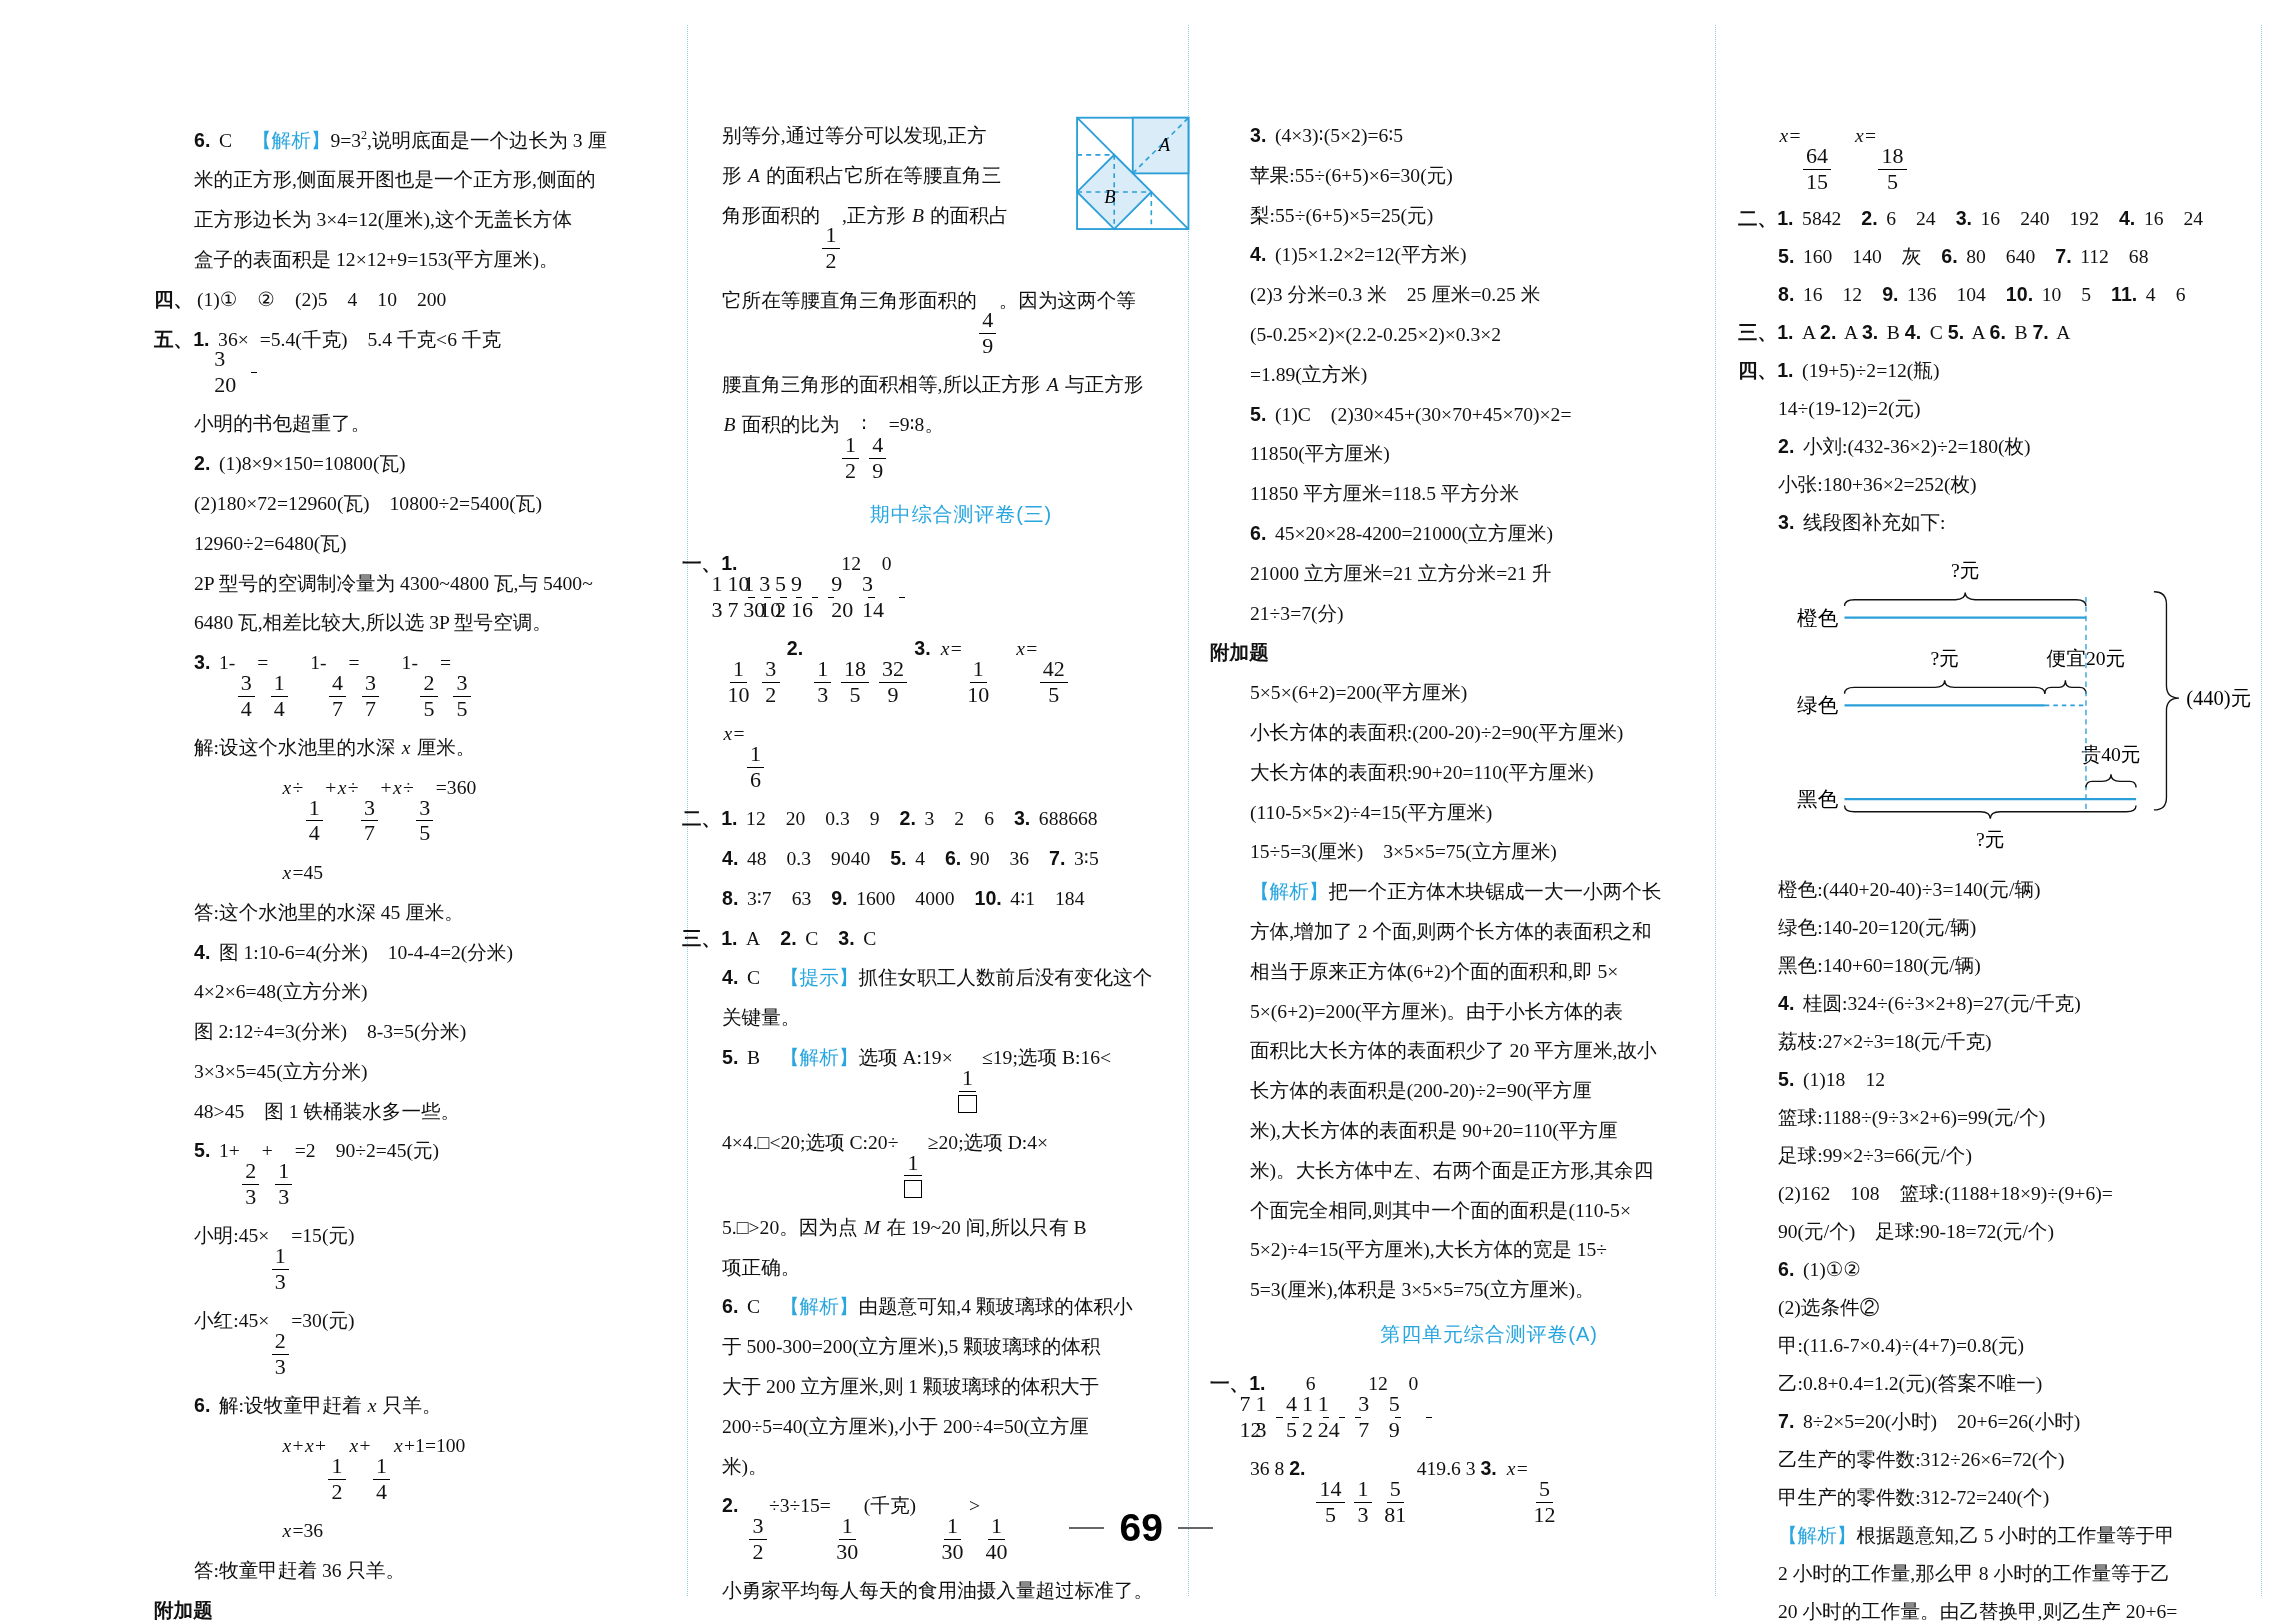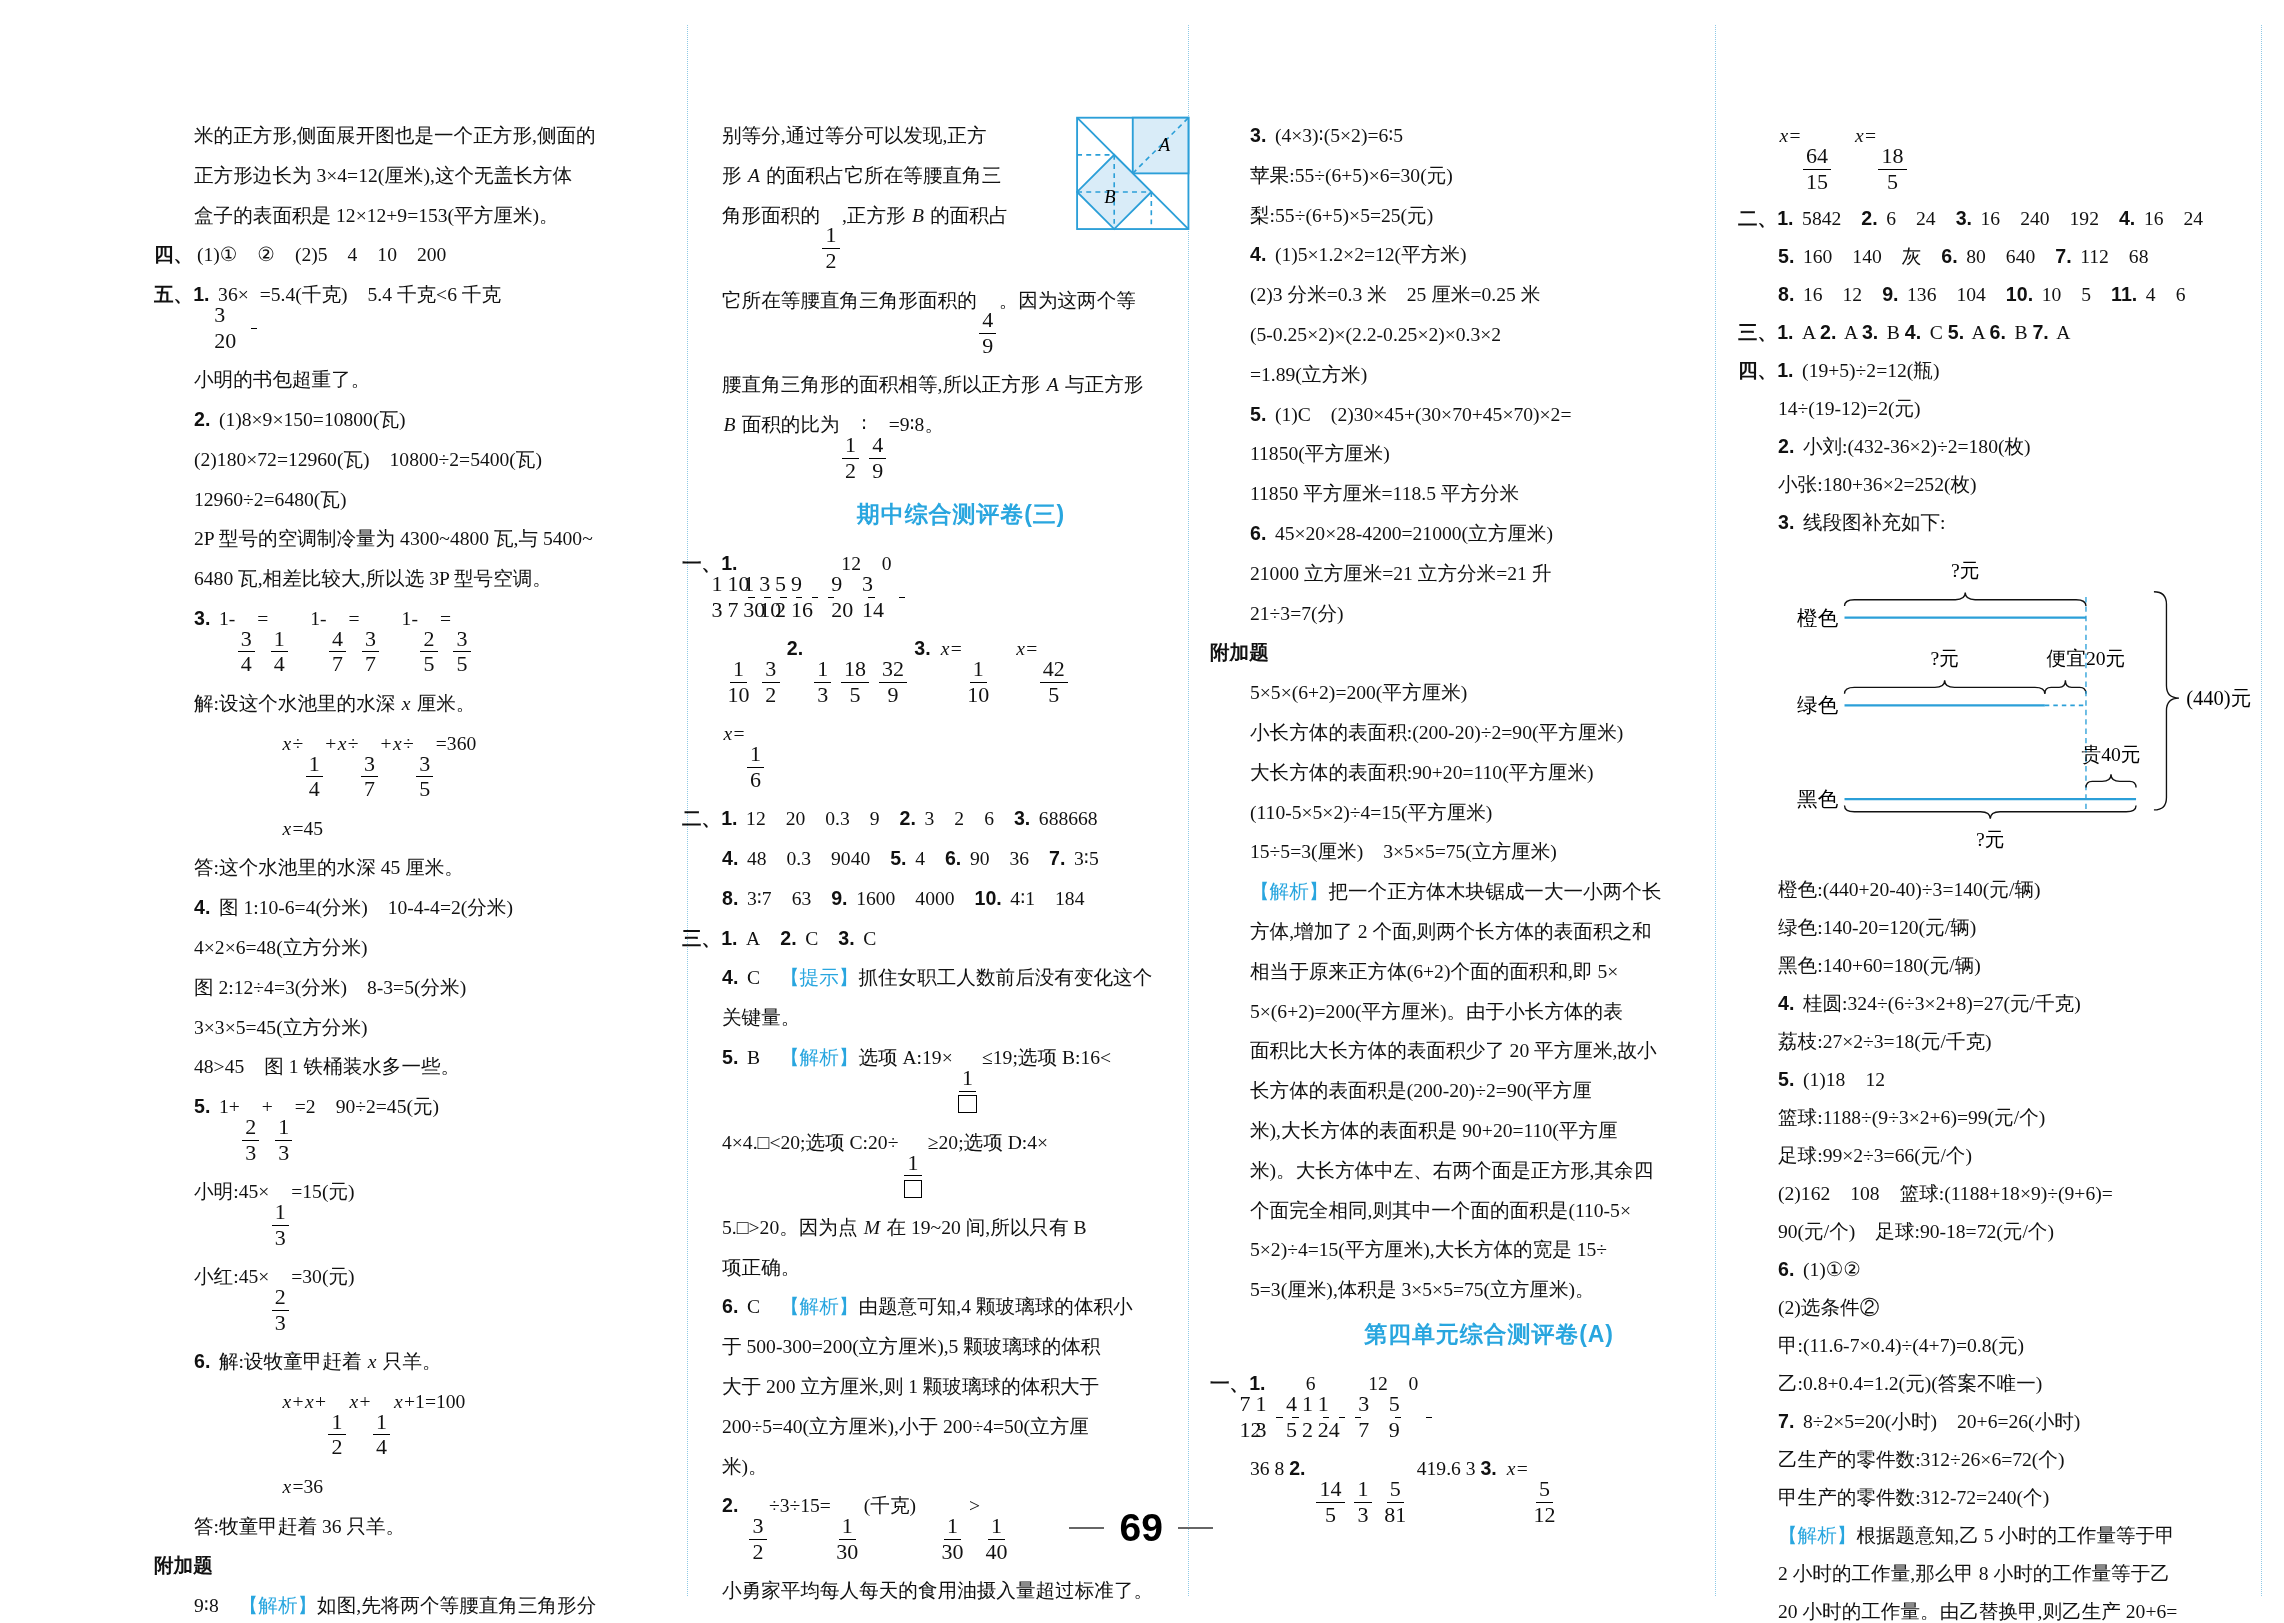--- a/index.html
+++ b/index.html
@@ -5,21 +5,21 @@
   html,body{margin:0;padding:0;background:#e8e8e8;}
   .page{position:relative;width:2298px;height:1623px;background:#ffffff;overflow:hidden;
         font-family:"Liberation Serif","DejaVu Serif",serif;color:#111;}
   .cols{display:flex;align-items:flex-start;padding:122px 0 0 154px;box-sizing:border-box;}
   .col{width:528px;box-sizing:border-box;padding:0 10px 0 40px;position:relative;}
   .divider{position:absolute;top:25px;height:1571px;width:0;border-left:1.4px dotted #8ec9e6;}
   .l{font-size:19.6px;line-height:27px;margin-bottom:12.8px;}
   .col4 .l{margin-bottom:11px;}
   .l.h,.l.hd{text-indent:-40px;}
   .l.e{padding-left:87px;}
-  .l.t{font-family:"Liberation Sans","DejaVu Sans",sans-serif;font-weight:700;font-size:23px;
+  .l.t{font-family:"Liberation Sans","DejaVu Sans",sans-serif;font-weight:400;font-size:20px;
        color:#29a6df;text-align:center;text-indent:0;margin:18px 0 22px;letter-spacing:0.9px;}
   .l.hd{font-family:"Liberation Sans","DejaVu Sans",sans-serif;font-weight:700;}
   .k{font-family:"Liberation Sans","DejaVu Sans",sans-serif;font-weight:700;padding-right:3.7px;}
   .hl{color:#29a6df;}
   .v{font-style:italic;padding:0 1.4px;}
   .fr{display:inline-flex;flex-direction:column;align-items:center;vertical-align:-0.95em;
       line-height:1.12;font-size:22px;margin:0 2.3px;justify-content:center;}
   .fn{border-bottom:1.4px solid #000;padding:0 3.2px;}
   .fd{padding:0 3.2px;}
   .bx{display:inline-block;width:16.4px;height:16.4px;border:1.4px solid #000;vertical-align:-2.7px;}
@@ -37,20 +37,21 @@
 
 <div class="page">
 
   <div class="divider" style="left:687px"></div>
   <div class="divider" style="left:1188px"></div>
   <div class="divider" style="left:1715px"></div>
   <div class="divider" style="left:2261px"></div>
 
   <div class="cols">
     <section class="col col1">
+        <div class="l "><b class="k">6.</b> C<span class="g"></span><span class="hl">【解析】</span>9=3<sup>2</sup>,说明底面是一个边长为 3 厘</div>
         <div class="l ">米的正方形,侧面展开图也是一个正方形,侧面的</div>
         <div class="l ">正方形边长为 3×4=12(厘米),这个无盖长方体</div>
         <div class="l ">盒子的表面积是 12×12+9=153(平方厘米)。</div>
         <div class="l h"><b class="k">四、</b>(1)①<span class="g"></span>②<span class="g"></span>(2)5<span class="g"></span>4<span class="g"></span>10<span class="g"></span>200</div>
         <div class="l h"><b class="k">五、1.</b> 36×<span class="fr">
             <span class="fn">3</span>
             <span class="fd">20</span>
           </span>=5.4(千克)<span class="g"></span>5.4 千克&lt;6 千克</div>
         <div class="l ">小明的书包超重了。</div>
         <div class="l "><b class="k">2.</b> (1)8×9×150=10800(瓦)</div>

